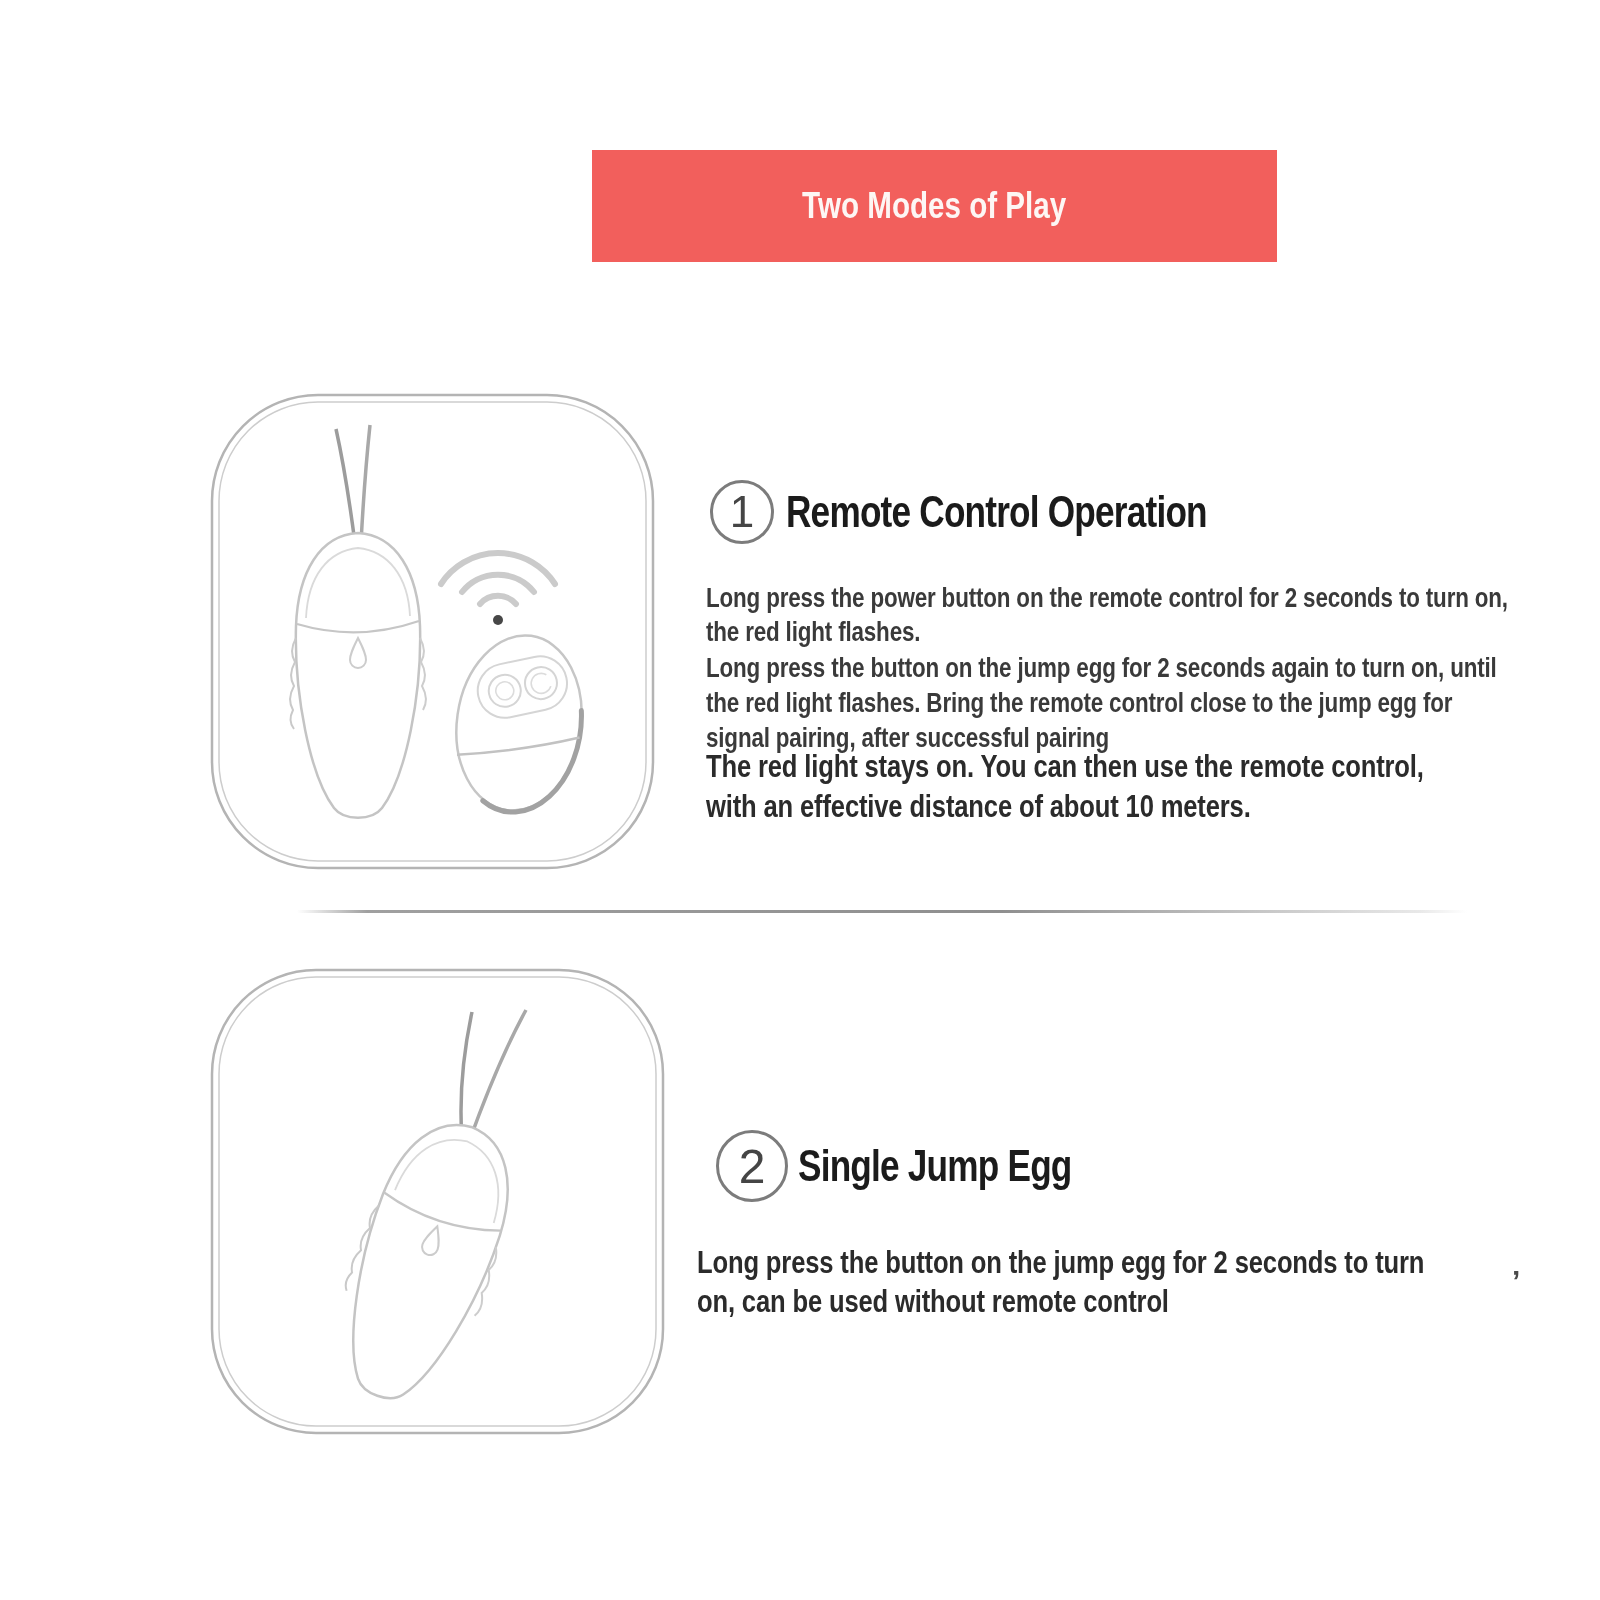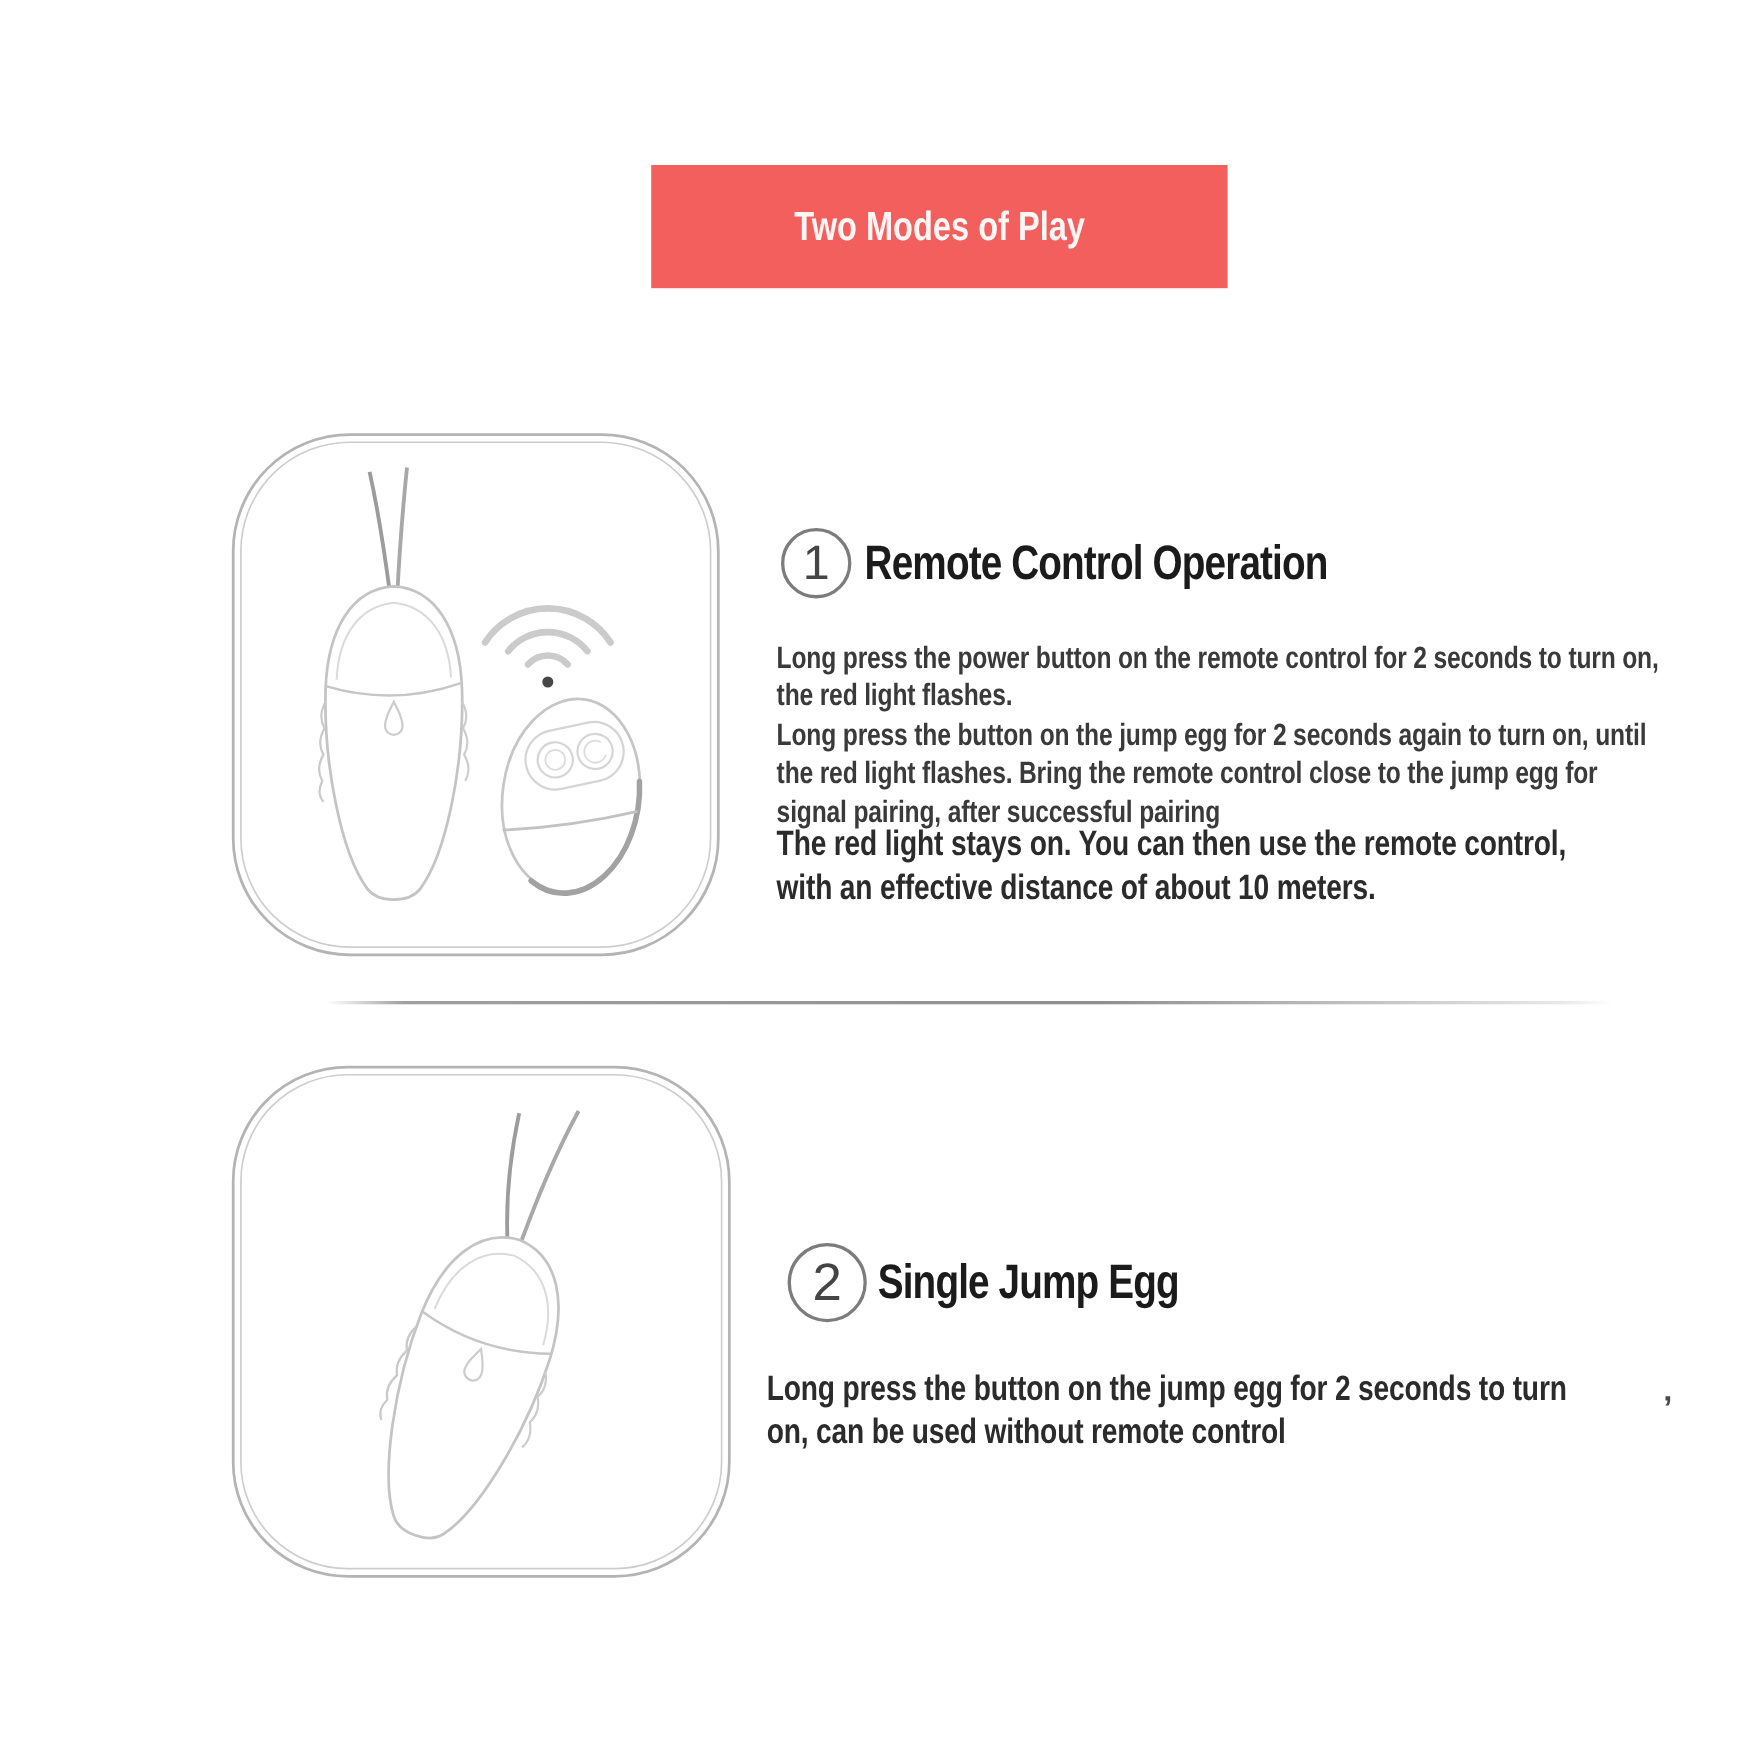--- a/index.html
+++ b/index.html
@@ -1,19 +1,19 @@
 <!DOCTYPE html>
 <html><head>
 <meta charset="utf-8">
 <style>
   html,body{margin:0;padding:0;background:#ffffff;}
   .page{position:relative;width:1600px;height:1600px;background:#ffffff;overflow:hidden;
         font-family:"Liberation Sans","DejaVu Sans",sans-serif;}
 
-  .banner{position:absolute;left:592px;top:150px;width:524px;height:112px;
+  .banner{position:absolute;left:592px;top:150px;width:685px;height:112px;
           background:#f25f5c;display:flex;align-items:center;justify-content:center;}
   .banner-label{font-size:37px;font-weight:bold;color:#fdf6f4;white-space:nowrap;
           transform:scaleX(0.8);transform-origin:50% 50%;letter-spacing:0;}
 
   svg.illu{position:absolute;}
   .box1{left:210px;top:393px;width:445px;height:477px;}
   .box2{left:210px;top:968px;width:455px;height:467px;}
 
   .heading{position:absolute;display:flex;align-items:center;}
   .heading1{left:710px;top:480px;height:64px;gap:12px;}

